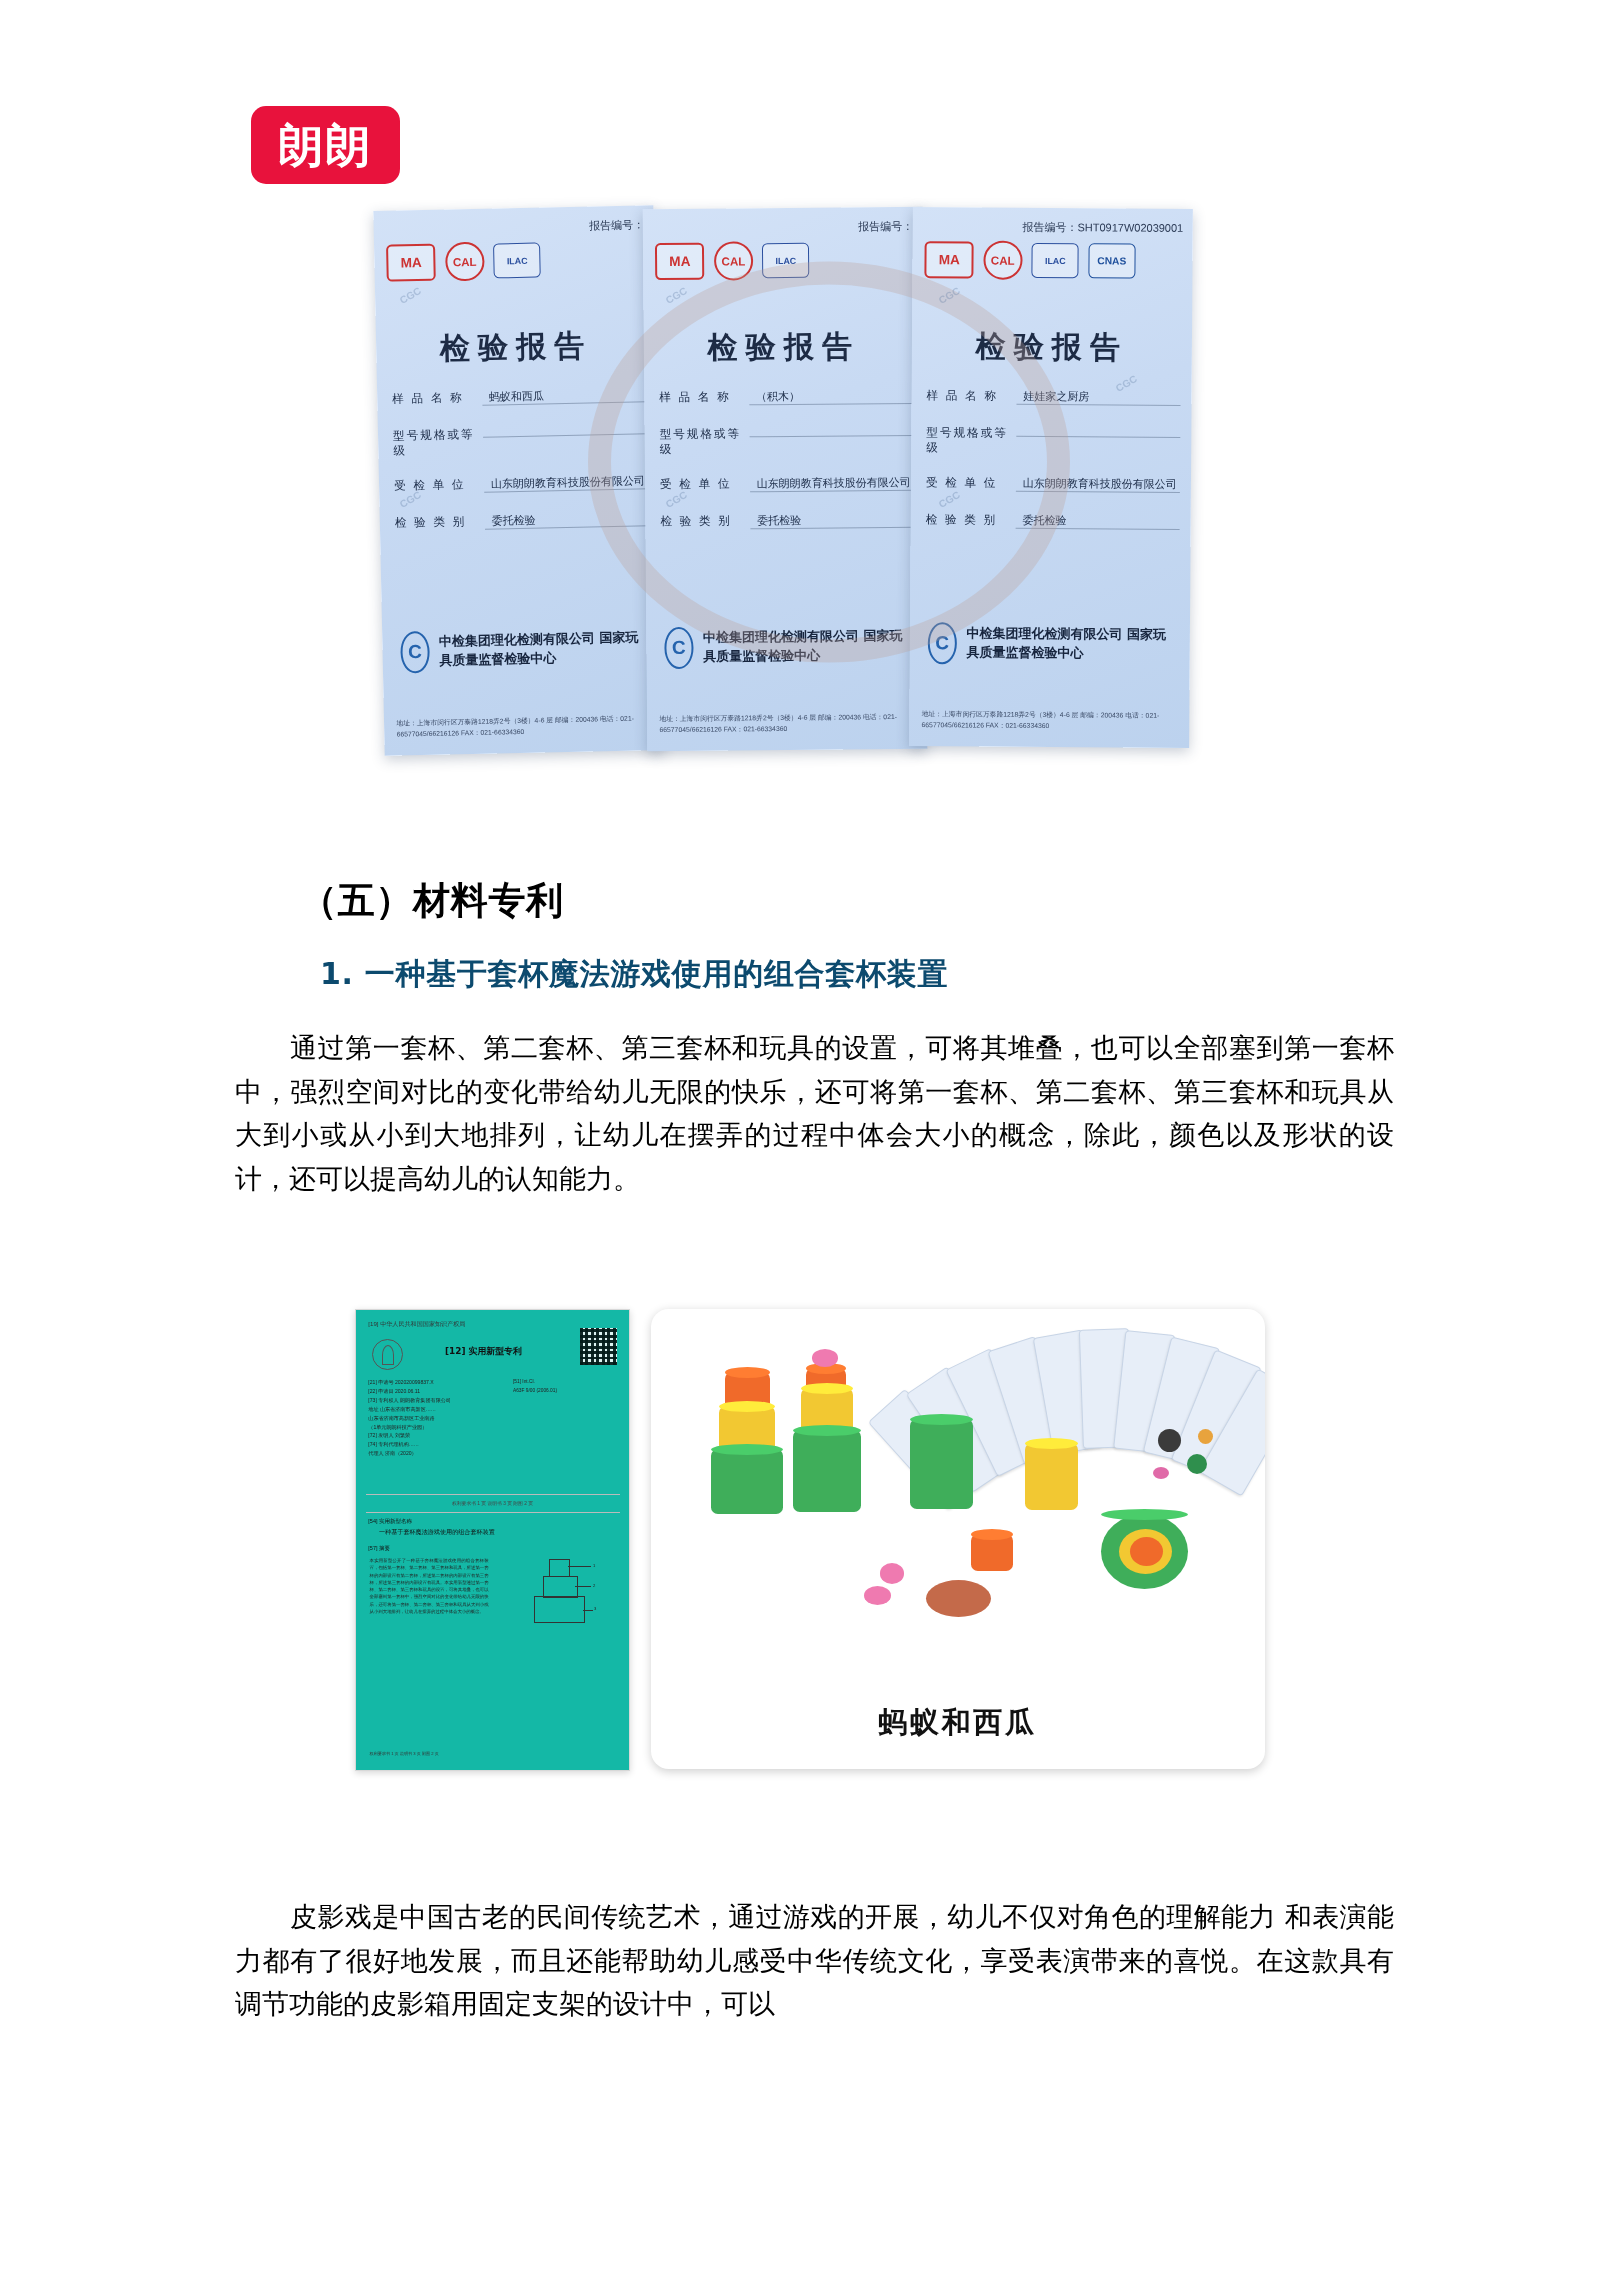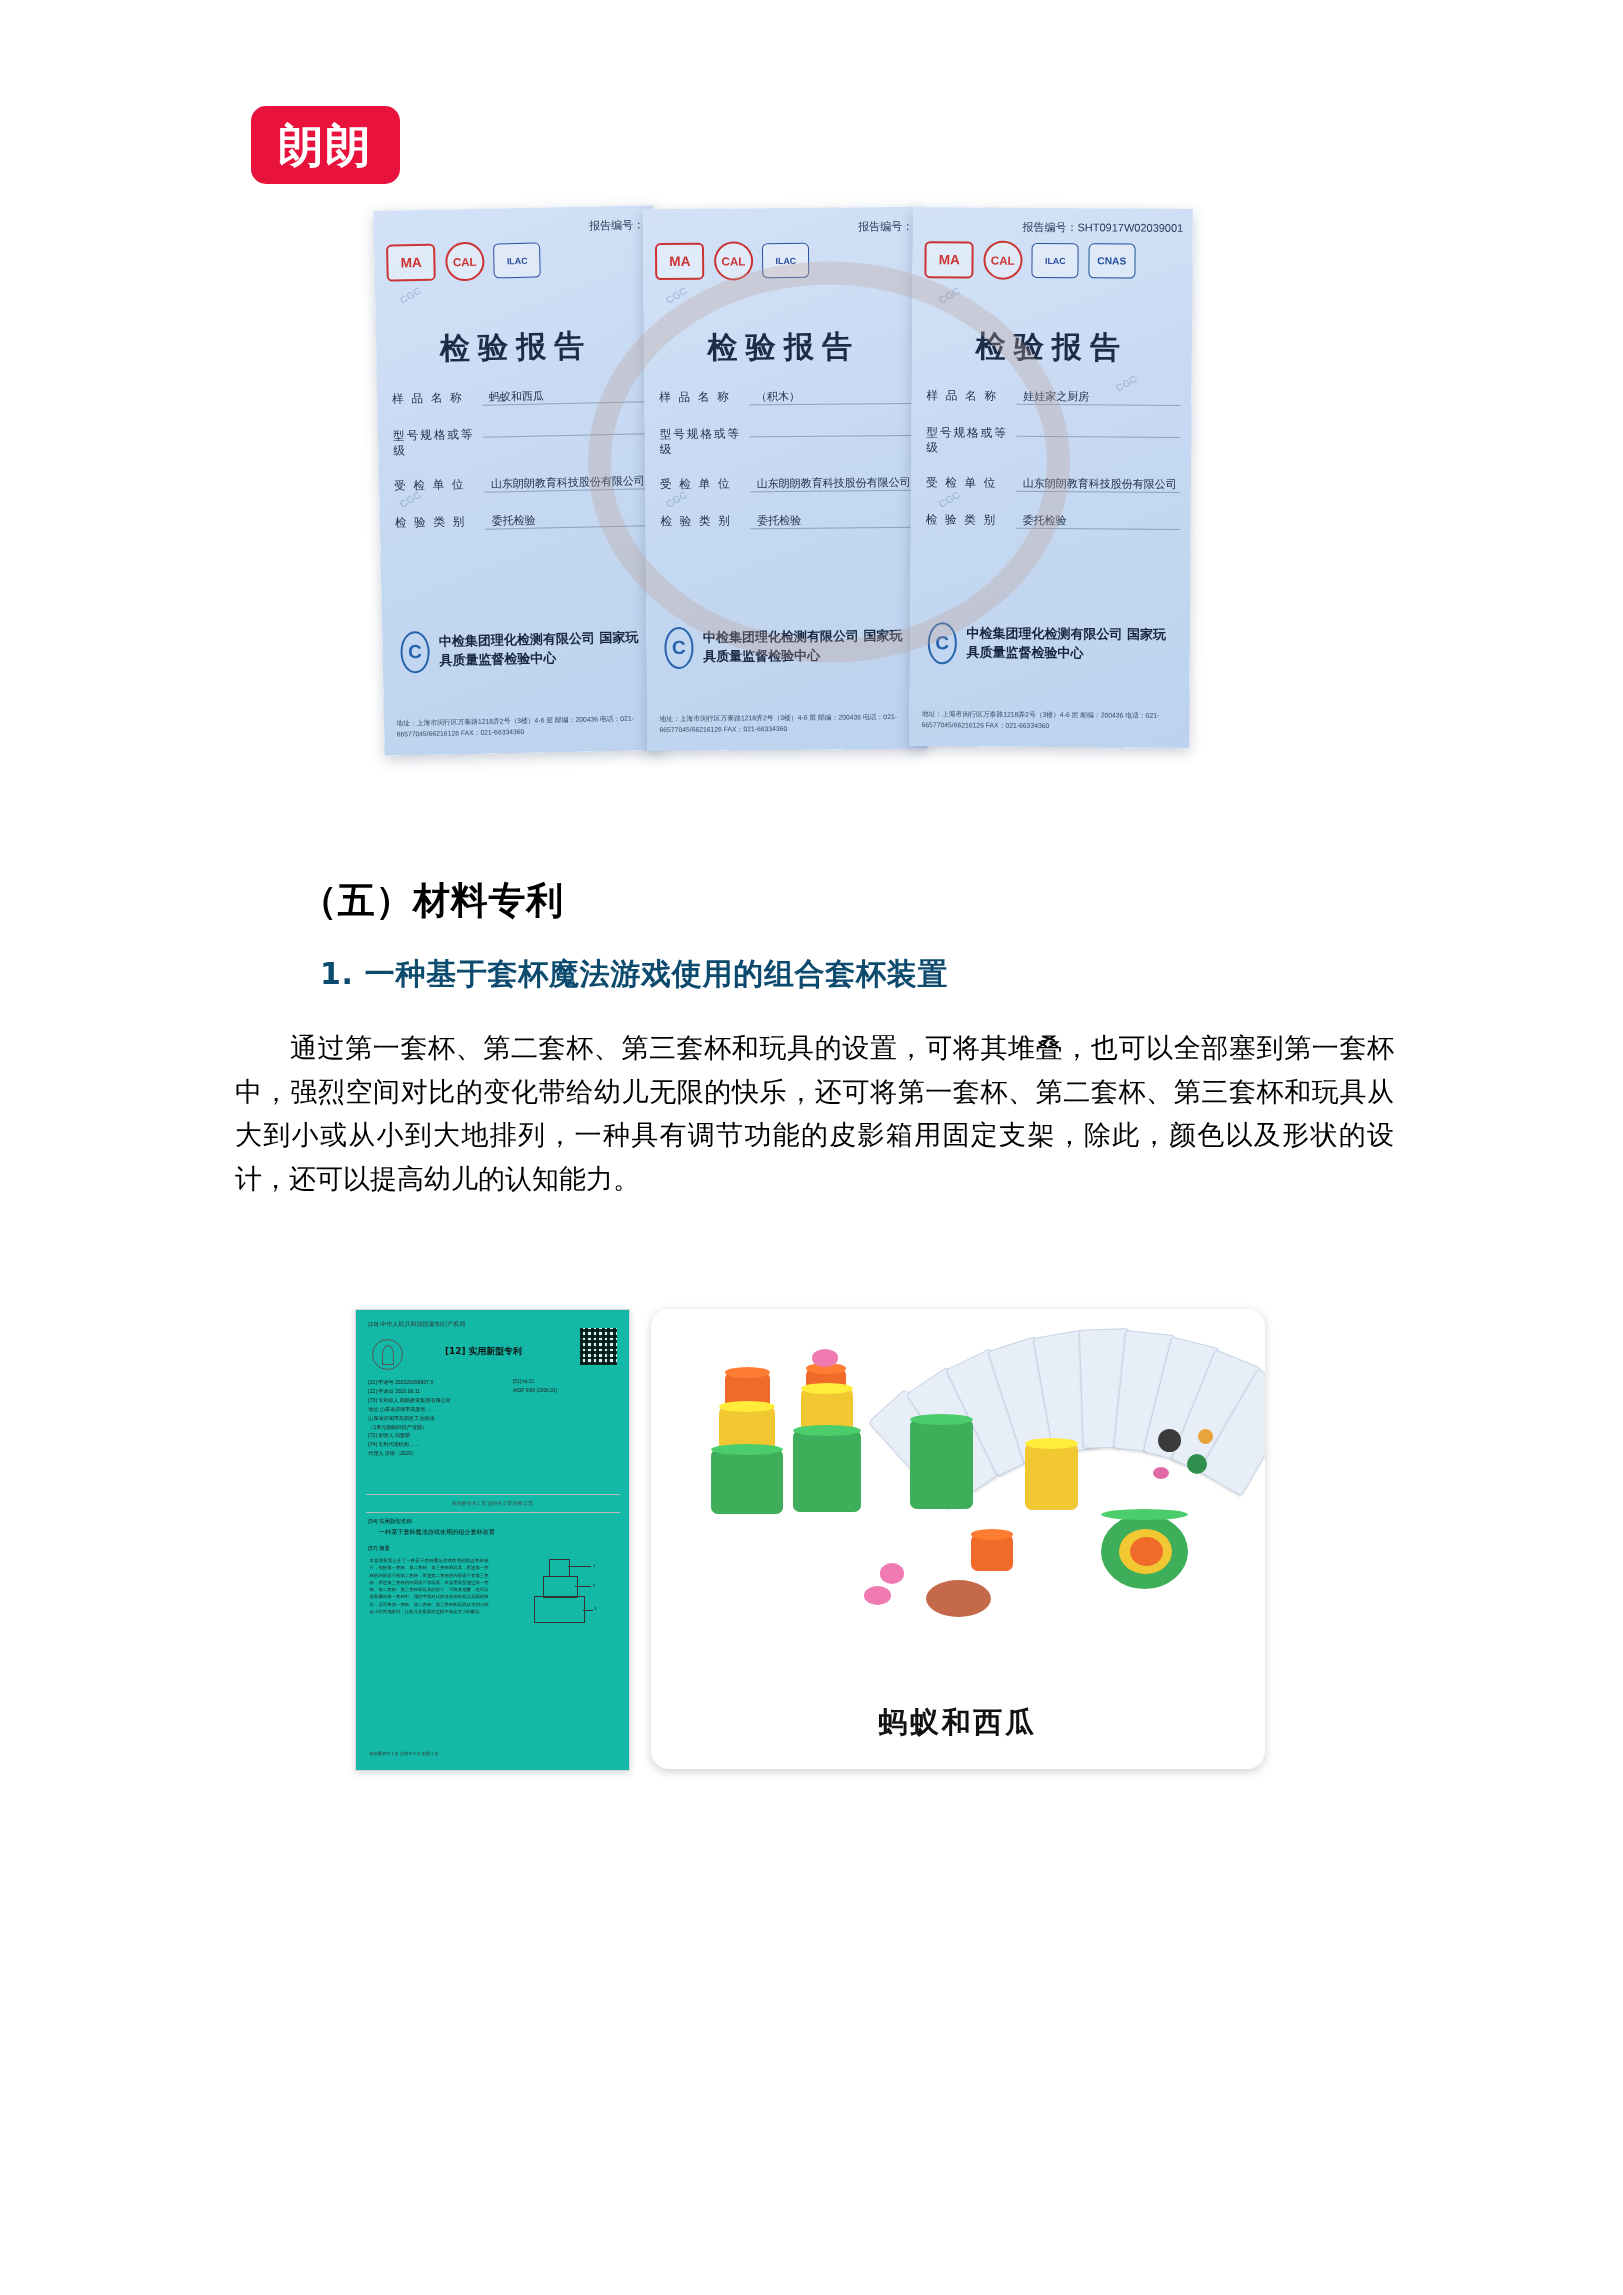--- a/index.html
+++ b/index.html
@@ -455,21 +455,21 @@
       <div class="cgc-tile" style="left:293px;top:286px;">CGC</div>
       <div class="cgc-tile" style="left:566px;top:82px;">CGC</div>
       <div class="cgc-tile" style="left:566px;top:286px;">CGC</div>
       <div class="cgc-tile" style="left:743px;top:170px;">CGC</div>
     </div>
   </div>
 
   <div class="h-section">（五）材料专利</div>
 
   <div class="h-item one">1. 一种基于套杯魔法游戏使用的组合套杯装置</div>
-  <div class="para p1">通过第一套杯、第二套杯、第三套杯和玩具的设置，可将其堆叠，也可以全部塞到第一套杯中，强烈空间对比的变化带给幼儿无限的快乐，还可将第一套杯、第二套杯、第三套杯和玩具从大到小或从小到大地排列，一种具有调节功能的皮影箱用固定支架，除此，颜色以及形状的设计，还可以提高幼儿的认知能力。</div>
+  <div class="para p1">通过第一套杯、第二套杯、第三套杯和玩具的设置，可将其堆叠，也可以全部塞到第一套杯中，强烈空间对比的变化带给幼儿无限的快乐，还可将第一套杯、第二套杯、第三套杯和玩具从大到小或从小到大地排列，让幼儿在摆弄的过程中体会大小的概念，除此，颜色以及形状的设计，还可以提高幼儿的认知能力。</div>
 
   <div class="img-row">
 
     <div class="patent-doc">
       <div class="pd-top">[19] 中华人民共和国国家知识产权局</div>
       <div class="pd-qr"></div>
       <div class="pd-emblem"></div>
       <div class="pd-kind">[12] 实用新型专利</div>
       <div class="pd-meta" style="white-space:pre-line;">[21] 申请号 202020099837.X
 [22] 申请日 2020.06.11
@@ -540,15 +540,16 @@
       <div class="blob" style="left:479px;top:228px;width:33px;height:29px;background:#f06a2a;"></div>
 
       <div class="blob" style="left:275px;top:271px;width:65px;height:37px;background:#c46a4a;"></div>
       <div class="blob" style="left:229px;top:254px;width:24.5px;height:20.5px;background:#ef7ab0;"></div>
       <div class="blob" style="left:213px;top:277px;width:27px;height:19px;background:#ef7ab0;"></div>
 
       <div class="pc-caption">蚂蚁和西瓜</div>
     </div>
   </div>
 
+  <div class="para p2">皮影戏是中国古老的民间传统艺术，通过游戏的开展，幼儿不仅对角色的理解能力 和表演能力都有了很好地发展，而且还能帮助幼儿感受中华传统文化，享受表演带来的喜悦。在这款具有调节功能的皮影箱用固定支架的设计中，可以</div>
 
 </div>
 
 
 </body></html>

